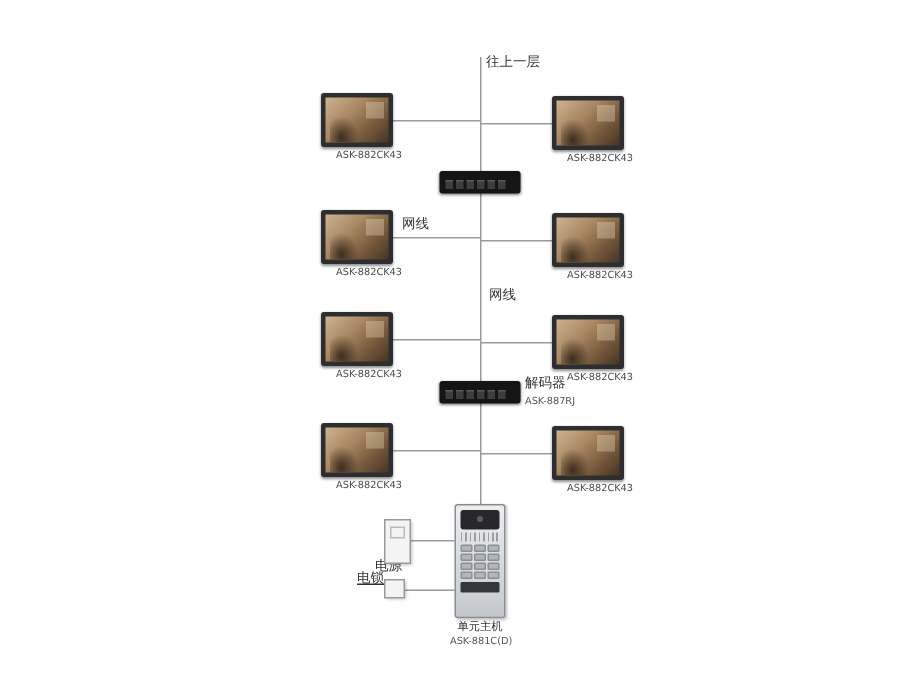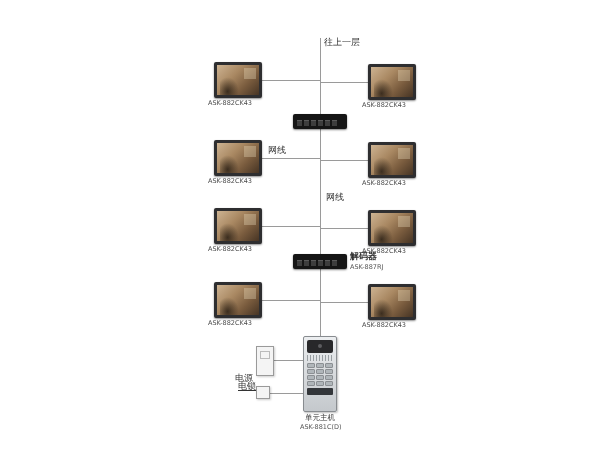--- a/index.html
+++ b/index.html
@@ -2,21 +2,21 @@
 <html><head>
 <meta charset="utf-8">
 <style>
   html,body{margin:0;padding:0;background:#ffffff;font-family:"DejaVu Sans","Liberation Sans",sans-serif;}
   .canvas{position:relative;width:600px;height:450px;background:#ffffff;overflow:hidden;}
 
   .line{position:absolute;background:#9a9a9a;}
 
   .lbl{position:absolute;color:#333;font-size:9px;line-height:1.1;white-space:nowrap;}
   .lbl-small{position:absolute;color:#555;font-size:6.5px;line-height:1.1;white-space:nowrap;}
-  .model{position:absolute;color:#4a4a4a;font-size:6.5px;width:60px;text-align:left;line-height:1;}
+  .model{position:absolute;color:#4a4a4a;font-size:6.5px;width:60px;text-align:right;line-height:1;}
 
   
   .monitor{position:absolute;width:48px;height:36px;background:#2e2e30;border-radius:2px;
            box-shadow:0 1px 2px rgba(0,0,0,.45);padding:3px;box-sizing:border-box;}
   .screen{width:100%;height:100%;position:relative;overflow:hidden;
           background:linear-gradient(135deg,#cdb392 0%,#a98862 38%,#7a5c3e 68%,#463424 100%);}
   .screen::after{content:'';position:absolute;left:8%;bottom:0;width:45%;height:60%;
           background:radial-gradient(ellipse at 40% 80%,rgba(30,22,14,.75),rgba(30,22,14,0) 70%);}
   .screen::before{content:'';position:absolute;right:6%;top:10%;width:30%;height:35%;
           background:rgba(235,220,190,.35);}
@@ -122,24 +122,24 @@
   </div>
 
   <div class="switch" style="left:293px;top:254px;">
     <div class="port"></div>
     <div class="port"></div>
     <div class="port"></div>
     <div class="port"></div>
     <div class="port"></div>
     <div class="port"></div>
   </div>
-  <div class="lbl" style="left:350px;top:252px;font-weight:bold;">解码器</div>
+  <div class="lbl" style="left:350px;top:252px;">解码器</div>
   <div class="lbl-small" style="left:350px;top:264px;text-align:center;">ASK-887RJ</div>
 
-  <div class="lbl" style="left:235px;top:350px;margin-top:24px;">电源</div>
+  <div class="lbl" style="left:250px;top:350px;margin-top:24px;">电源</div>
   <div class="powerbox" style="left:256px;top:346px;"></div>
 
   <div class="lbl" style="left:238px;top:382px;text-decoration:underline;">电锁</div>
   <div class="lockbox" style="left:256px;top:386px;"></div>
 
   <div class="door" style="left:303px;top:336px;">
     <div class="cam"></div>
     <div class="speaker"></div>
     <div class="keypad">
       <div class="key"></div>

